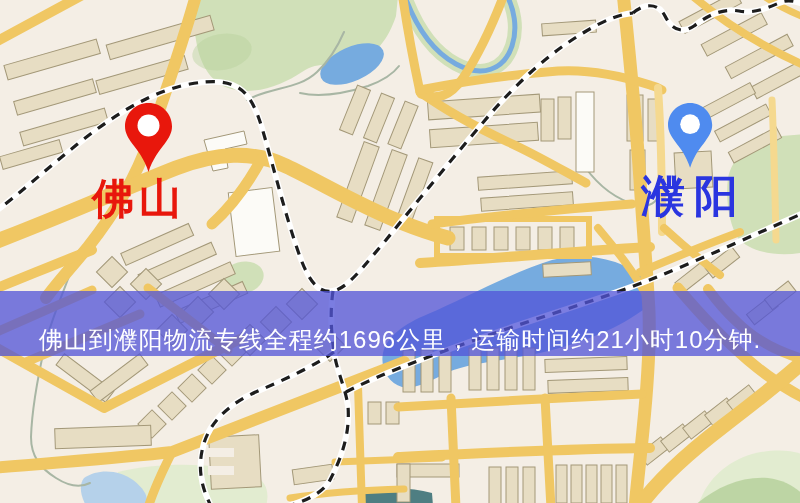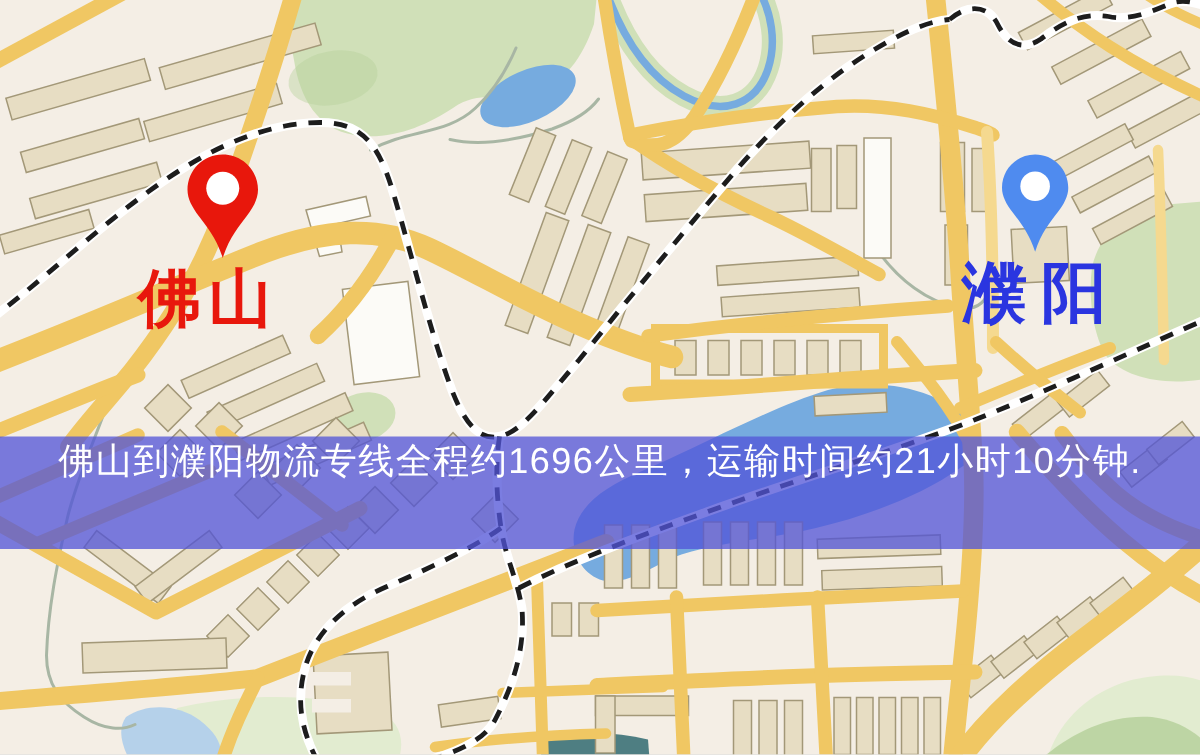--- a/index.html
+++ b/index.html
@@ -30,23 +30,23 @@
   .pin-o{fill:var(--origin-pin);}
   .pin-d{fill:var(--dest-pin);}
   .pin-hole{fill:#ffffff;}
   
   .map-label{
     position:absolute;z-index:2;font-weight:700;line-height:1;white-space:nowrap;
   }
   .map-label.origin{left:92px;top:178px;font-size:42px;letter-spacing:5px;color:var(--origin-label);}
   .map-label.dest{left:641px;top:174px;font-size:44px;letter-spacing:9px;color:var(--dest-label);text-align:center;}
   .banner{
-    position:absolute;z-index:3;left:0;right:0;top:291px;height:75px;
+    position:absolute;z-index:3;left:0;right:0;top:291px;height:65px;
     background:var(--banner-bg);
-    display:flex;align-items:flex-start;justify-content:center;
+    display:flex;align-items:flex-end;justify-content:center;
   }
   .banner span{
     color:var(--banner-text);font-size:24px;letter-spacing:1px;white-space:nowrap;
   }
 </style>
 </head>
 <body>
 
 <div class="stage">
 

